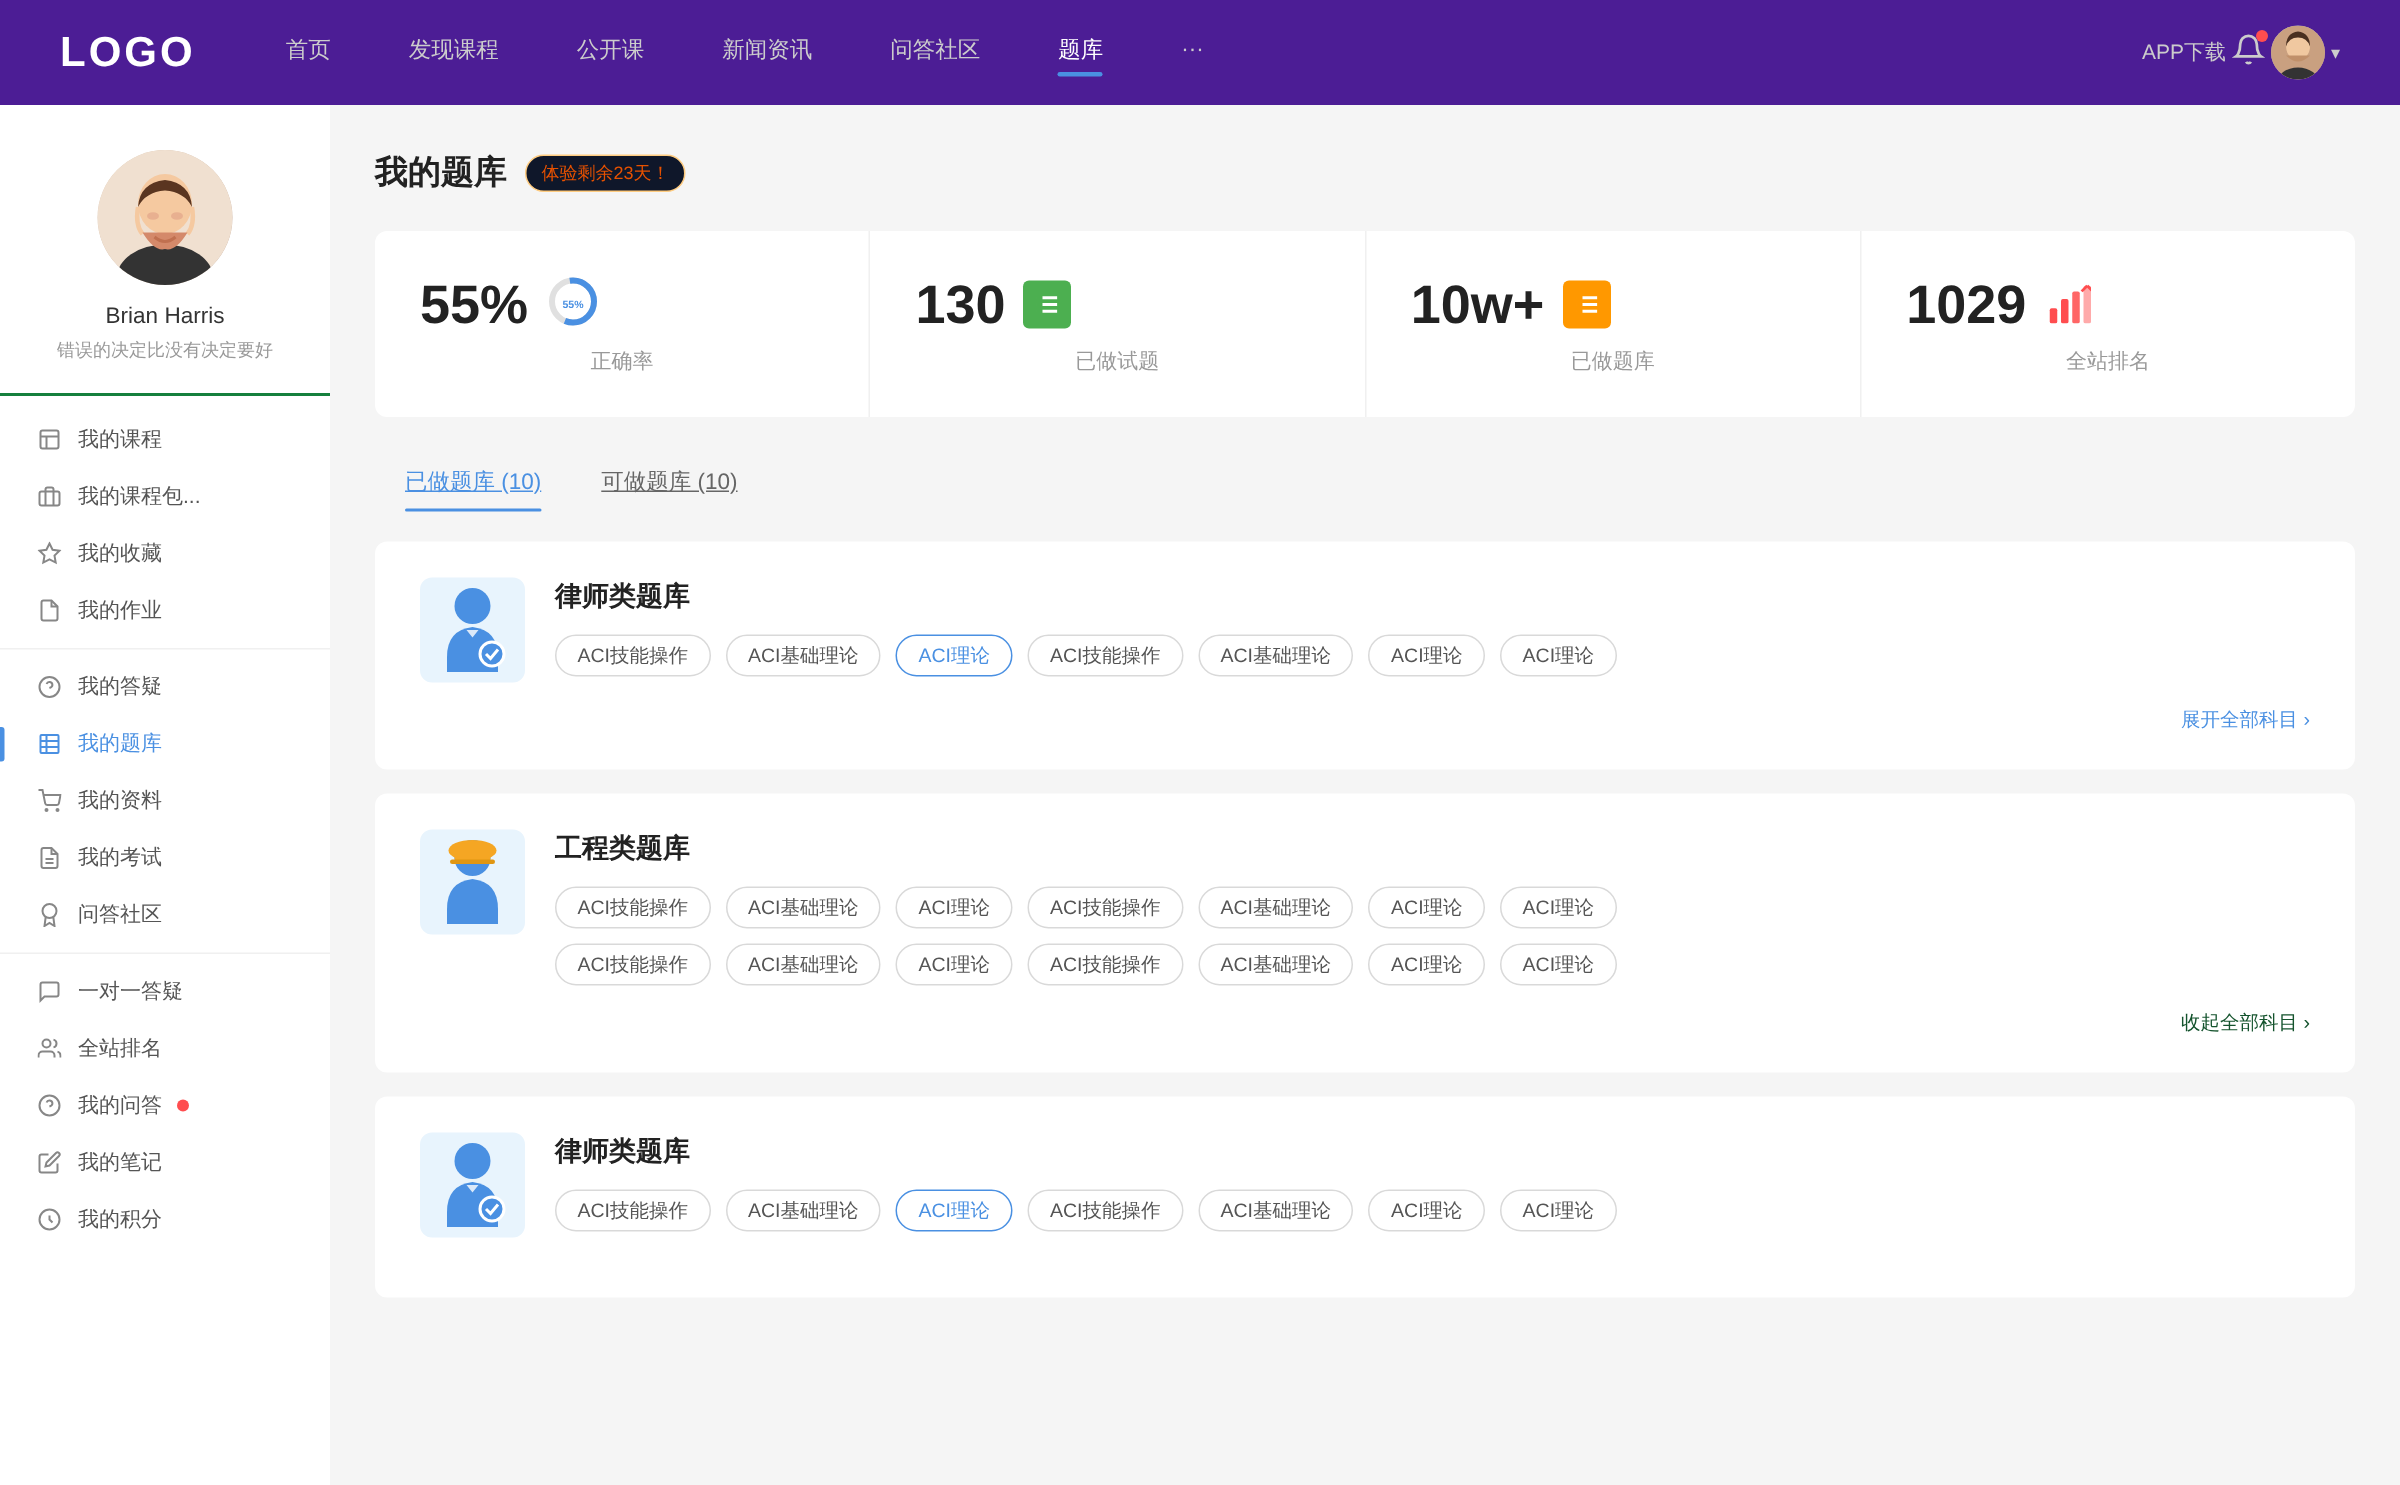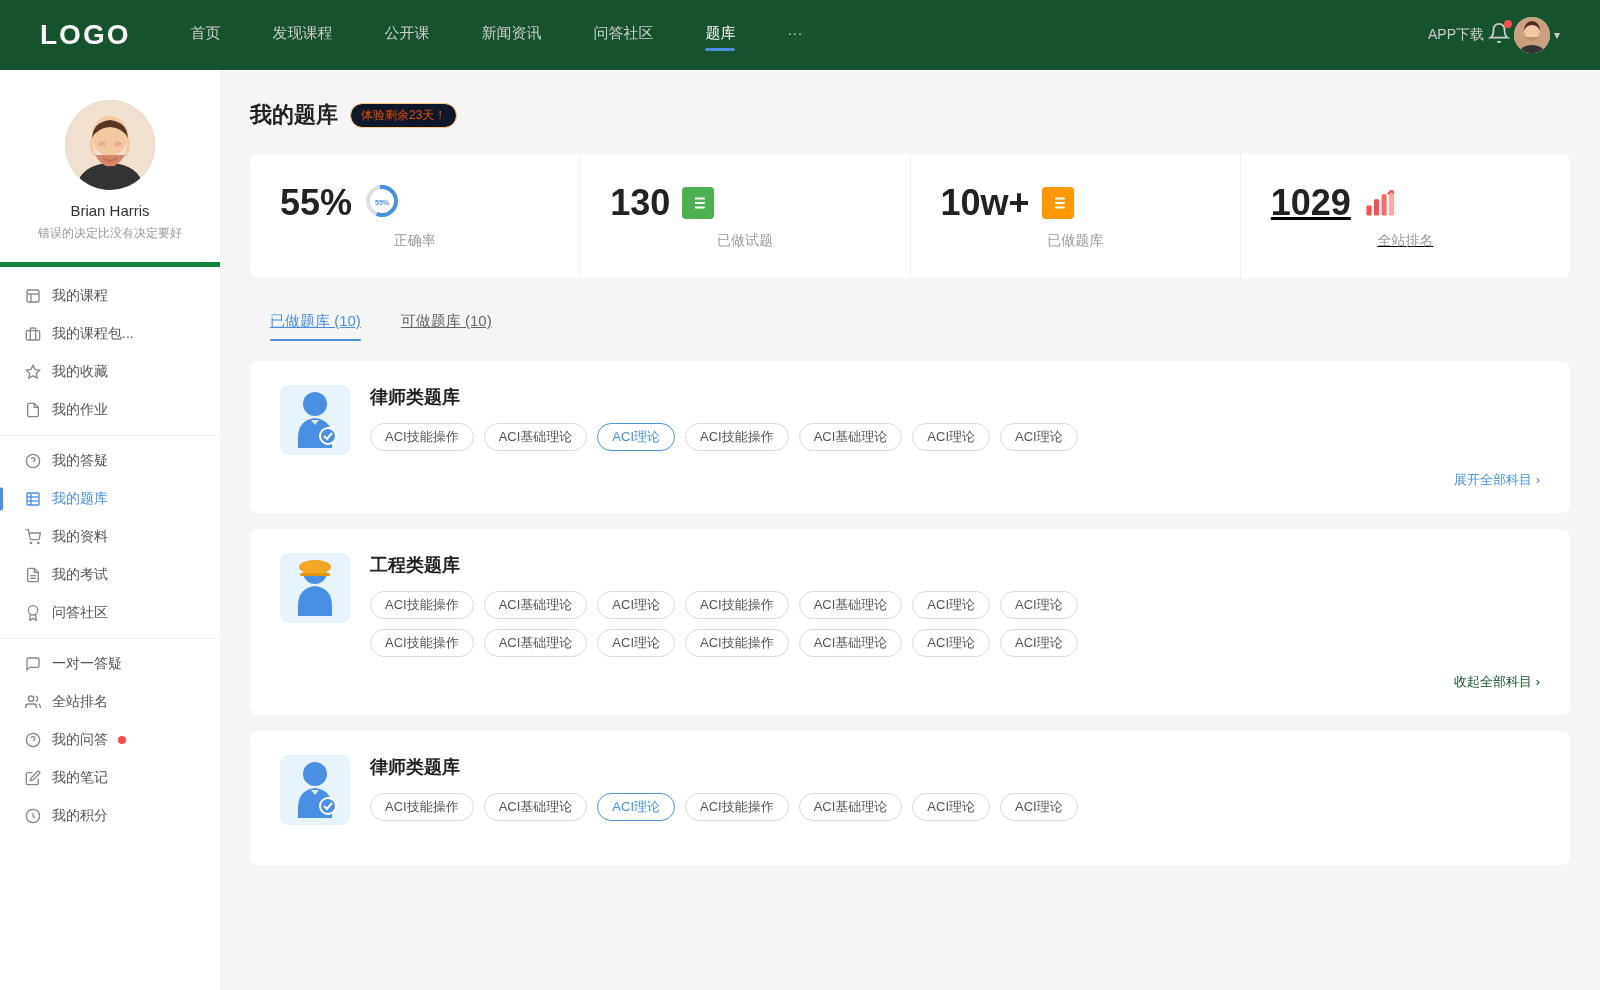--- a/index.html
+++ b/index.html
@@ -1,20 +1,20 @@
 <!DOCTYPE html>
 <html><head>
   <meta charset="utf-8">
   <style>
     * { margin: 0; padding: 0; box-sizing: border-box; }
     body { font-family: -apple-system, BlinkMacSystemFont, 'PingFang SC', 'Microsoft YaHei', sans-serif; background: #f5f5f5; }
 
     
     .header {
-      background: #14532d;
+      background: #4c1d95;
       height: 70px;
       display: flex;
       align-items: center;
       padding: 0 40px;
       position: sticky;
       top: 0;
       z-index: 100;
     }
     .logo {
       color: white;
@@ -93,21 +93,21 @@
       width: 220px;
       background: white;
       padding: 30px 0;
       flex-shrink: 0;
     }
     .profile-section {
       display: flex;
       flex-direction: column;
       align-items: center;
       padding: 0 20px 20px;
-      border-bottom: 5px solid #15803d;
+      border-bottom: 2px solid #15803d;
       margin-bottom: 10px;
     }
     .profile-avatar {
       width: 90px;
       height: 90px;
       border-radius: 50%;
       background: linear-gradient(135deg, #e8d5c0, #c9b0a0);
       overflow: hidden;
       margin-bottom: 12px;
     }
@@ -203,21 +203,21 @@
       overflow: hidden;
     }
     .stat-item {
       flex: 1;
       padding: 28px 30px;
       border-right: 1px solid #f0f0f0;
       display: flex;
       flex-direction: column;
       text-align: center;
     }
-    .stat-item:last-child { border-right: none; text-decoration: underline; }
+    .stat-item:last-child { border-right: none; }
     .stat-main {
       display: flex;
       align-items: center;
       gap: 12px;
       margin-bottom: 8px;
     }
     .stat-value {
       font-size: 36px;
       font-weight: 600;
       color: #222;

